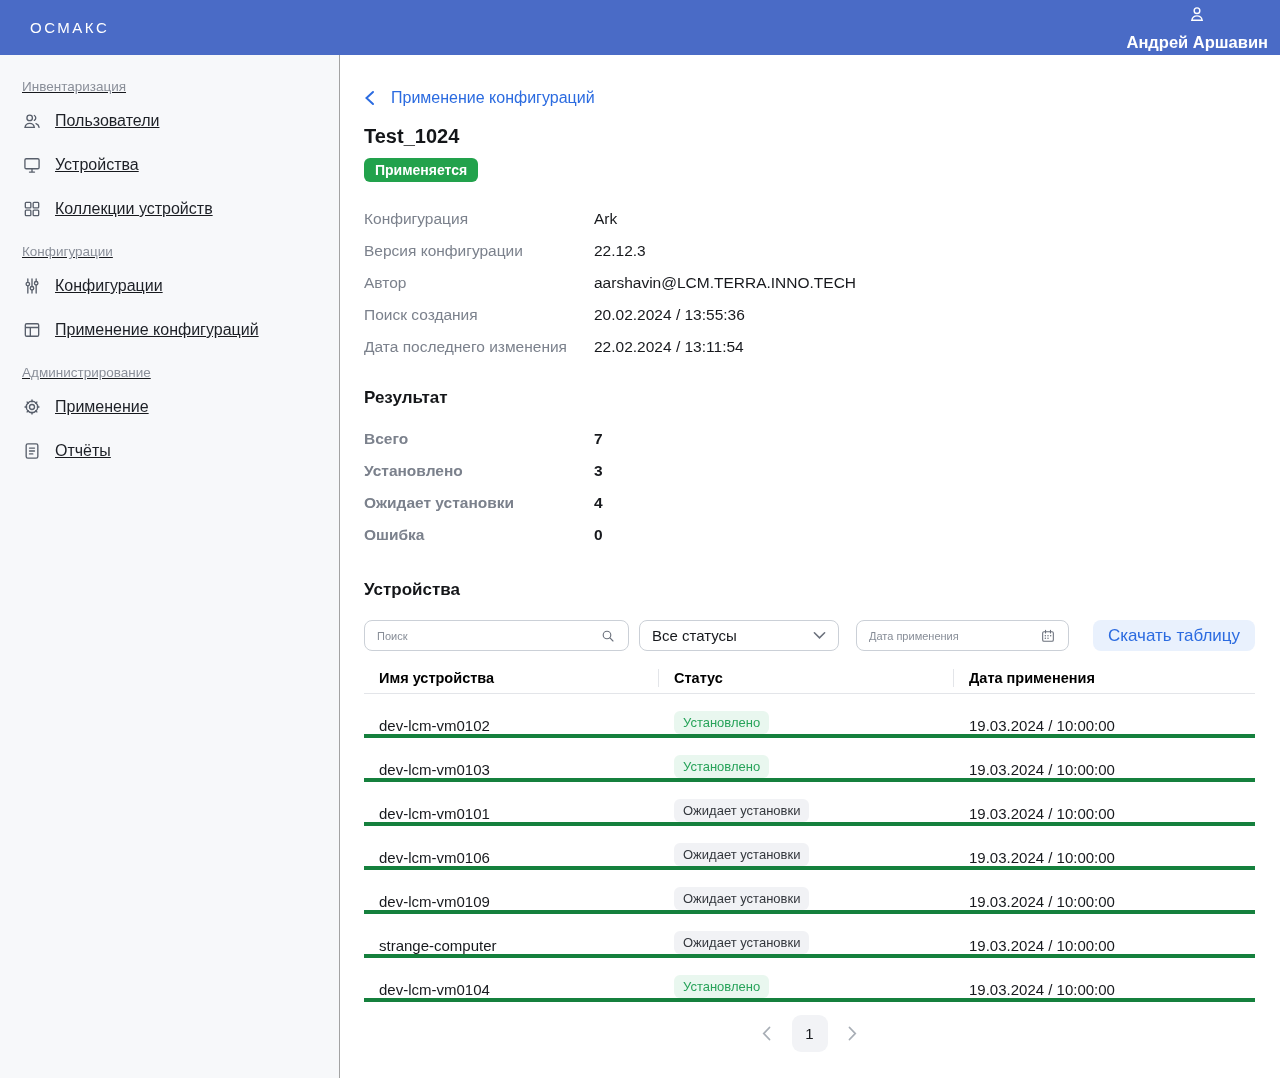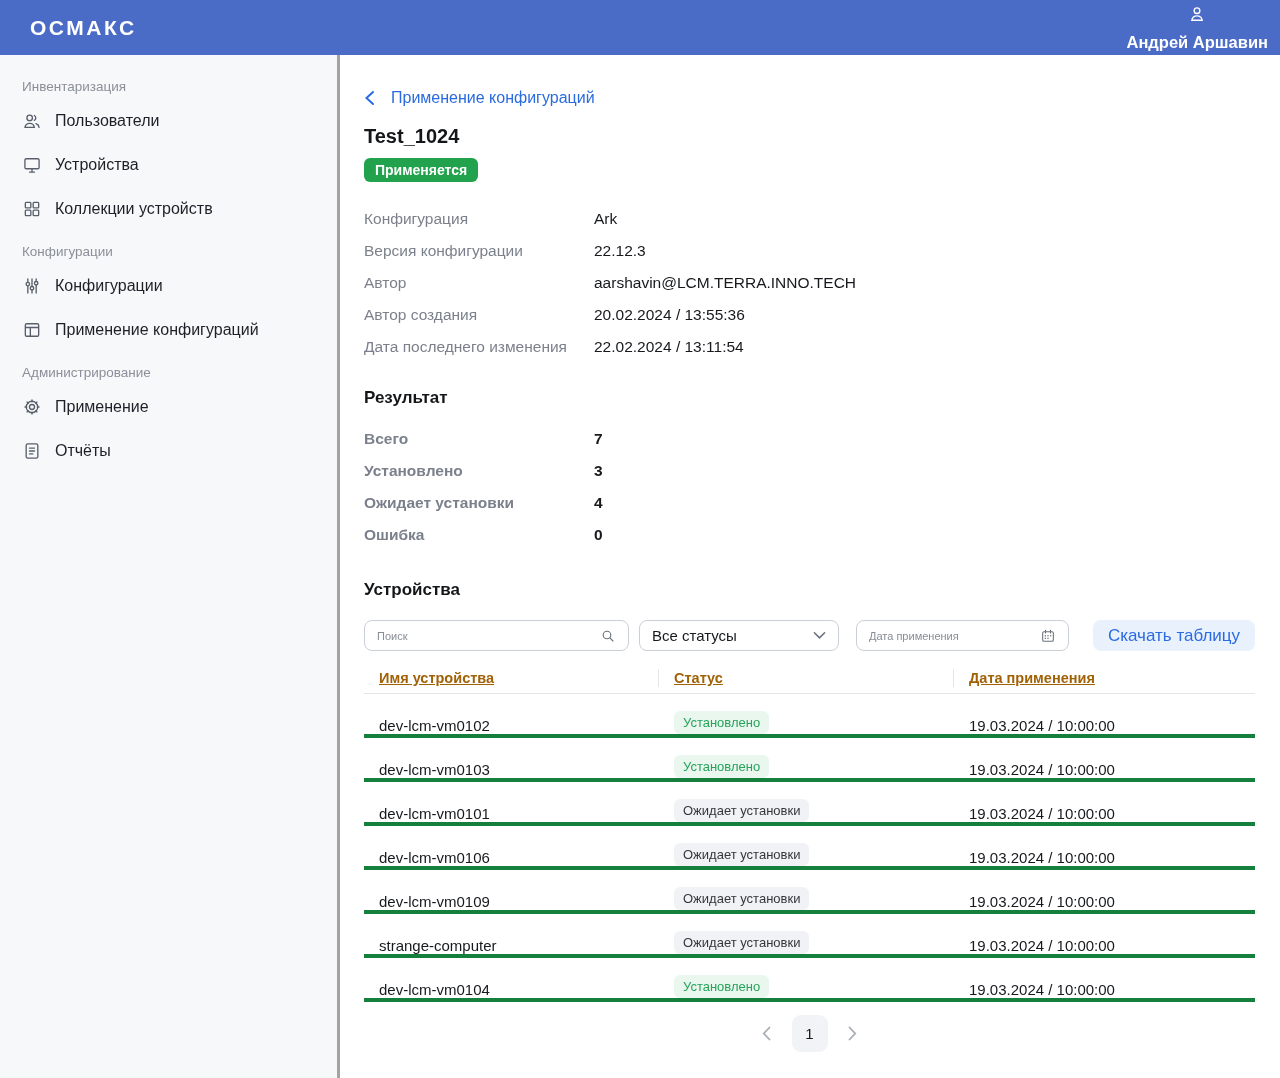--- a/index.html
+++ b/index.html
@@ -2,29 +2,29 @@
 <html><head>
 <meta charset="utf-8">
 <style>
   * { margin:0; padding:0; box-sizing:border-box; }
   html,body { width:1280px; height:1078px; background:#fff;
     font-family:"Liberation Sans", sans-serif; color:#17191d; overflow:hidden; }
 
   
   .topbar { height:55px; background:#4a6bc6; display:flex; align-items:center;
     justify-content:space-between; padding:0 12px 0 30px; }
-  .logo { color:#fff; font-size:21px; font-weight:700; letter-spacing:2.5px; cursor:pointer; }
+  .logo { color:#fff; font-size:15px; font-weight:400; letter-spacing:2.5px; cursor:pointer; }
   .user { display:flex; align-items:center; gap:9px; color:#fff; font-weight:600;
     font-size:16.5px; cursor:pointer;flex-direction:column; }
   .user svg { width:20px; height:20px; display:block; }
 
   
   .layout { display:flex; height:1023px; }
-  .sidebar { width:340px; min-width:340px; background:#f7f8fa; border-right:3px solid #a3a3a3;
-    padding:24px 16px 4px 22px; }
+  .sidebar { width:340px; min-width:340px; background:#f7f8fa; border-right:1px solid #a3a3a3;
+    padding:24px 16px 4px 22px;text-decoration:underline; }
   .section-label { color:#8a8f99; font-size:13.5px; margin:0 0 5px 0; }
   .section + .section .section-label { margin-top:13px; }
   .side-item { display:flex; align-items:center; gap:13px; height:44px; color:#1d2026;
     font-size:16px; cursor:pointer; }
   .side-item .icon { width:20px; height:20px; color:#585f6b; flex:none; }
   .side-item svg { width:20px; height:20px; display:block; }
 
   .main { flex:1; background:#fff; padding:34px 25px 0 24px; position:relative; }
 
   
@@ -58,22 +58,22 @@
   .ctl-select .sel-value { color:#17191d; }
   .ctl-select svg { width:13px; height:13px; }
   .ctl-date { width:213px; margin-left:17px; }
   .download-btn { margin-left:auto; width:162px; height:31px; background:#e9f1fd;
     color:#2b6be0; font-size:17px; border:none; border-radius:8px; cursor:pointer;
     font-family:"Liberation Sans", sans-serif; }
 
   
   .table { margin-top:12px; }
   .thead { display:flex; height:31px; align-items:center; border-bottom:1px solid #e3e5e9; }
-  .th { font-size:14.5px; font-weight:700; color:#a16207; padding-left:15px; height:18px;
-    line-height:18px;text-decoration:underline; }
+  .th { font-size:14.5px; font-weight:700; color:#000000; padding-left:15px; height:18px;
+    line-height:18px; }
   .col-name { width:295px; }
   .col-status { width:295px; }
   .col-date { flex:1; }
   .th.col-name, .th.col-status { border-right:1px solid #e3e5e9; }
   .trow { display:flex; height:44px; align-items:flex-end; border-bottom:4px solid #15803d;
     cursor:pointer; }
   .td { padding-left:15px; font-size:15px; color:#17191d; }
   .pill { display:inline-block; font-size:13px; padding:4px 9px; border-radius:6px; }
   .pill[data-variant="installed"] { background:#e9f7ef; color:#27a35a; }
   .pill[data-variant="pending"]   { background:#f1f2f5; color:#33373d; }
@@ -211,21 +211,21 @@
       </div>
       <div class="kv-row">
         <div class="kv-label">Версия конфигурации</div>
         <div class="kv-value">22.12.3</div>
       </div>
       <div class="kv-row">
         <div class="kv-label">Автор</div>
         <div class="kv-value">aarshavin@LCM.TERRA.INNO.TECH</div>
       </div>
       <div class="kv-row">
-        <div class="kv-label">Автор создания</div>
+        <div class="kv-label">Поиск создания</div>
         <div class="kv-value">20.02.2024 / 13:55:36</div>
       </div>
       <div class="kv-row">
         <div class="kv-label">Дата последнего изменения</div>
         <div class="kv-value">22.02.2024 / 13:11:54</div>
       </div>
     </div>
 
     <div class="result-block">
       <div class="section-heading">Результат</div>

